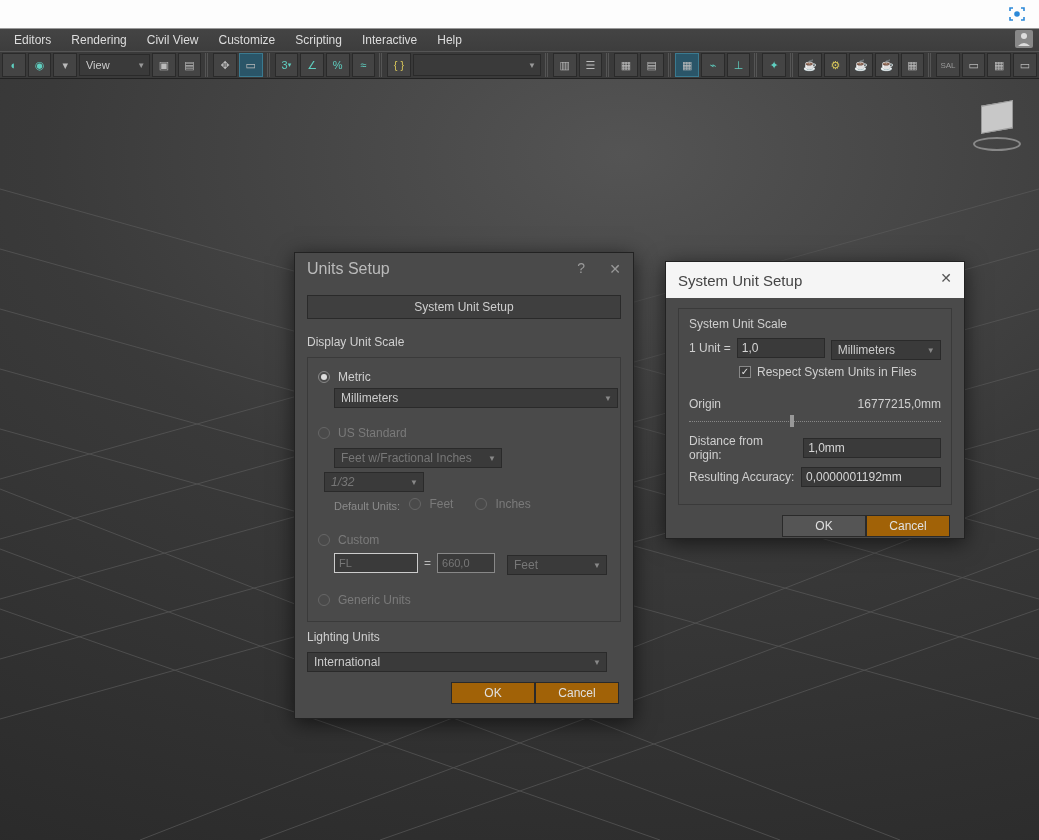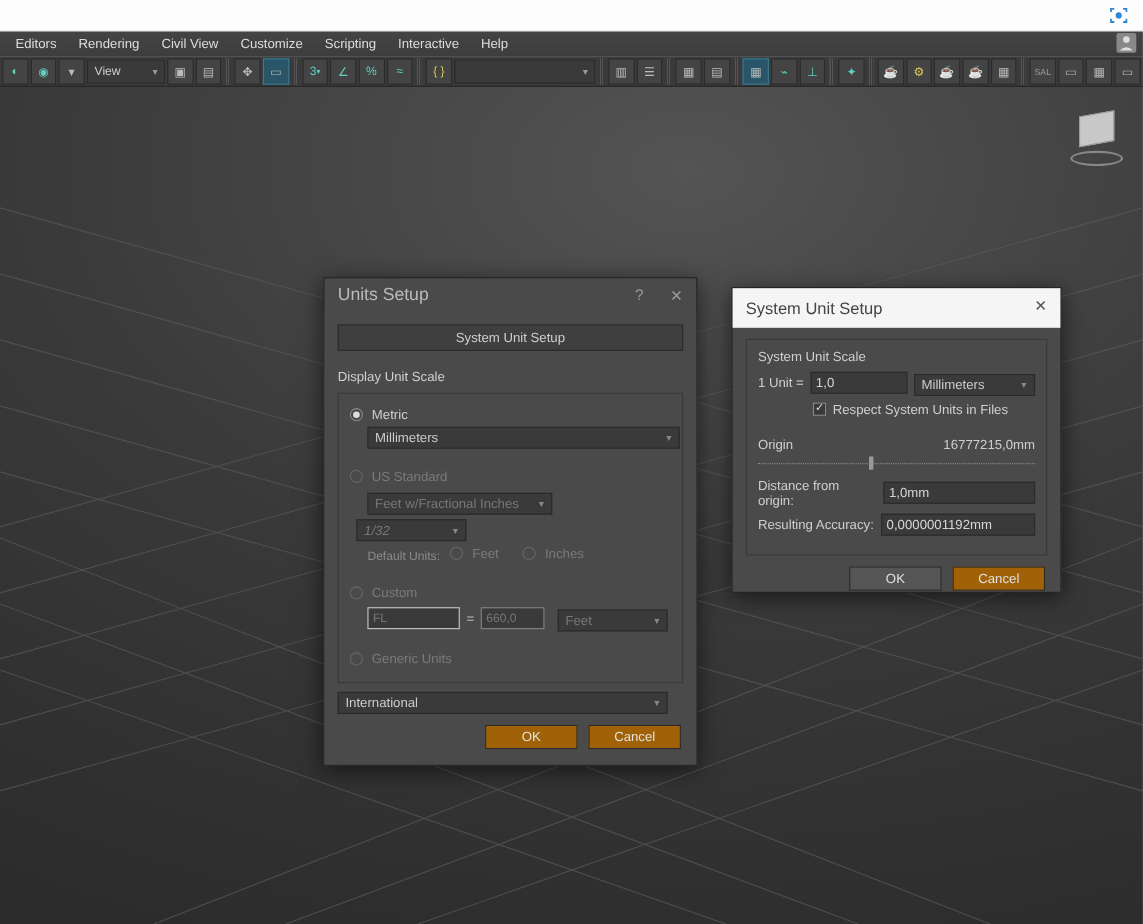--- a/index.html
+++ b/index.html
@@ -60,21 +60,21 @@
   .sel.us2 { width:100px; display:inline-flex; margin-left:6px;font-style:italic;}
   .sel.feet { width:100px; display:inline-flex; margin-left:6px;}
   .inline { display:flex; align-items:center; gap:6px; margin-left:16px; margin-top:4px;}
   .txt { height:20px; background:#3a3a3a; border:1px solid #ccc; color:#777; padding:0 4px; font-size:11px; display:flex; align-items:center;text-align:center;}
   .txt.fl { width:84px;}
   .txt.num { width:58px; border-color:#888;}
   .eq { color:#bbb; }
   .du-label { color:#8a8a8a; margin-left:16px; margin-top:8px; font-size:11px; display:inline-block;}
   .du-label + .radio-row { display:inline-flex; margin-left:6px;}
   .sel.intl { width:300px; margin:4px 0 0 0;}
-  .dlg-buttons { display:flex; justify-content:flex-end; gap:10px; padding:10px 2px 0 0;text-align:right;}
+  .dlg-buttons { display:flex; justify-content:flex-end; padding:10px 2px 0 0;text-align:right;}
   .btn { width:84px; height:22px; background:#a16207; border:1px solid #2a2a2a; color:#e0e0e0; font-size:12px; display:flex; align-items:center; justify-content:center;}
 
   
   #dlg2 { left:665px; top:261px; width:300px; }
   #dlg2 .body { padding:10px 12px 1px 12px; }
   #dlg2 .frame { border:1px solid #3a3a3a; padding:8px 10px 12px 10px;}
   .row { display:flex; align-items:center; gap:6px; margin:5px 0; font-size:12px;}
   .row.right { justify-content:space-between;}
   .inp { height:20px; background:#3a3a3a; border:1px solid #2a2a2a; color:#d6d6d6; padding:0 4px; font-size:12px; display:flex; align-items:center;}
   .inp.w1 { width:88px;}
@@ -253,20 +253,21 @@
           </div>
       </div>
 
       <div style="height:14px"></div>
       <div class="radio-row">
         <span class="radio disabled"></span>
         <span class="disabled-text">Generic Units</span>
       </div>
     </div>
 
+    <div class="section-label">Lighting Units</div>
     <div class="sel intl">
         <span>International</span>
         <span class="arrow">▼</span>
       </div>
 
     <div class="dlg-buttons">
       <div class="btn">OK</div>
       <div class="btn">Cancel</div>
     </div>
   </div>

